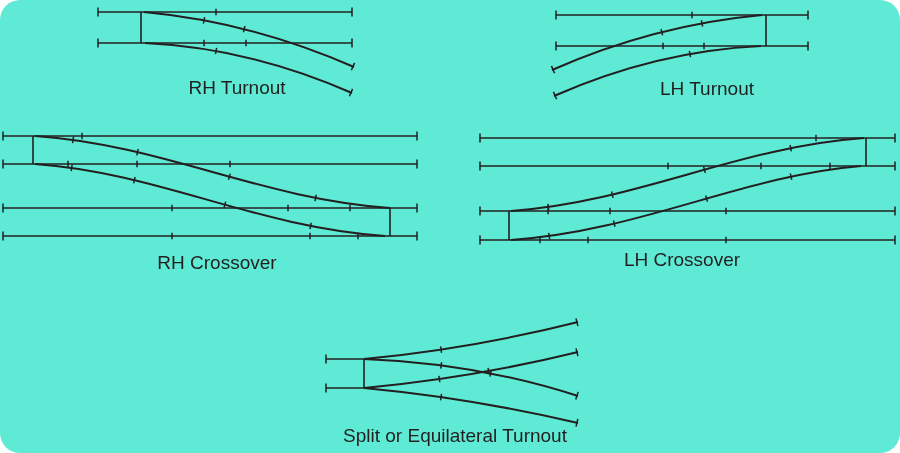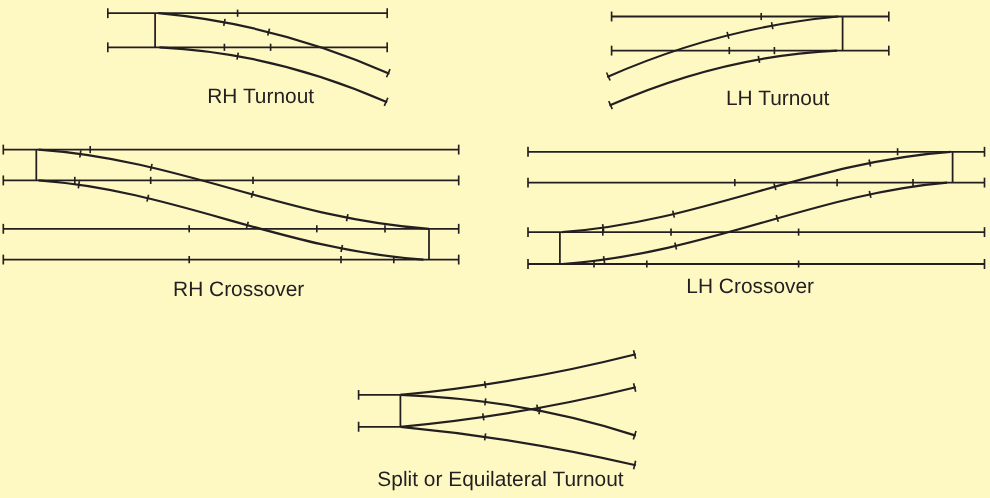--- a/index.html
+++ b/index.html
@@ -1,17 +1,17 @@
 <!DOCTYPE html>
 <html><head>
 <meta charset="utf-8">
 <style>
   html,body{margin:0;padding:0;background:#ffffff;}
-  .page{position:relative;width:900px;height:453px;background:#fef9c3;overflow:hidden;
-        font-family:"Liberation Sans",sans-serif;}
+  .page{position:relative;width:900px;height:453px;background:#5eead4;overflow:hidden;
+        font-family:"Liberation Sans",sans-serif;border-radius:20px;}
   svg{display:block;}
   .dlabel{font-family:"Liberation Sans",sans-serif;font-size:19px;fill:#231f20;
           text-anchor:middle;}
 </style>
 </head>
 <body>
 
 <div class="page">
   <svg id="canvas" width="900" height="453" viewBox="0 0 900 453">
     <g id="strokes">

